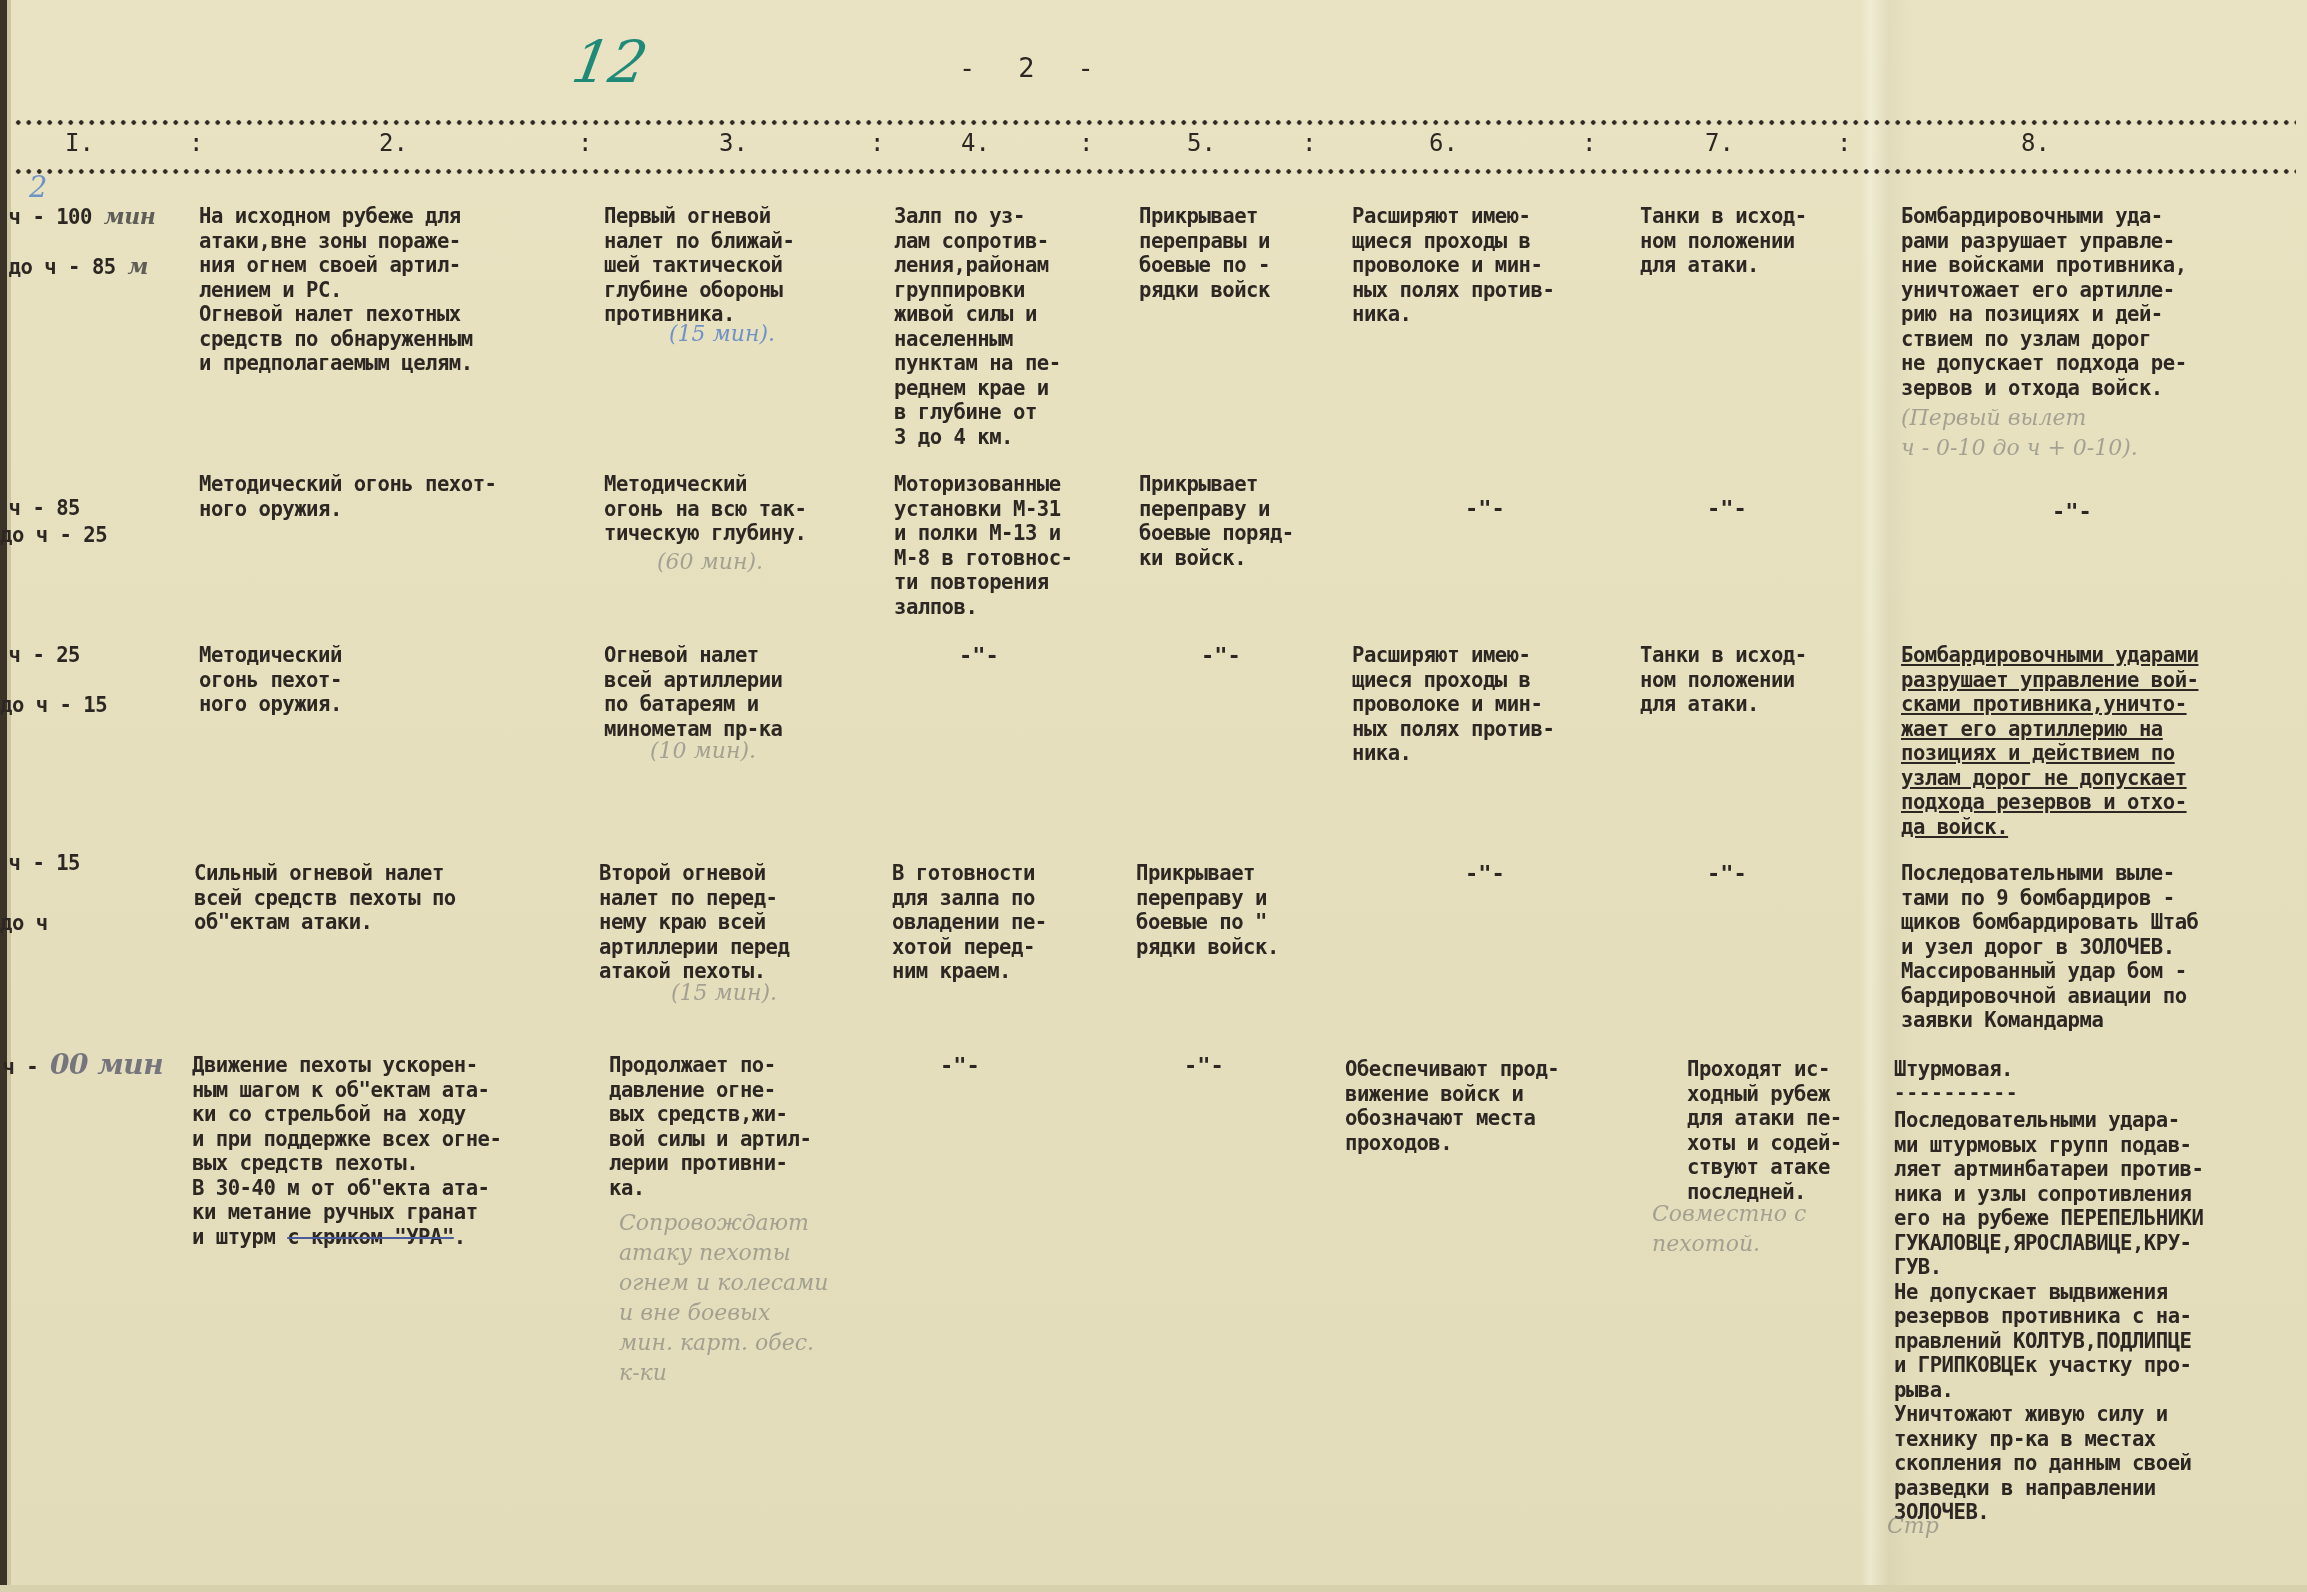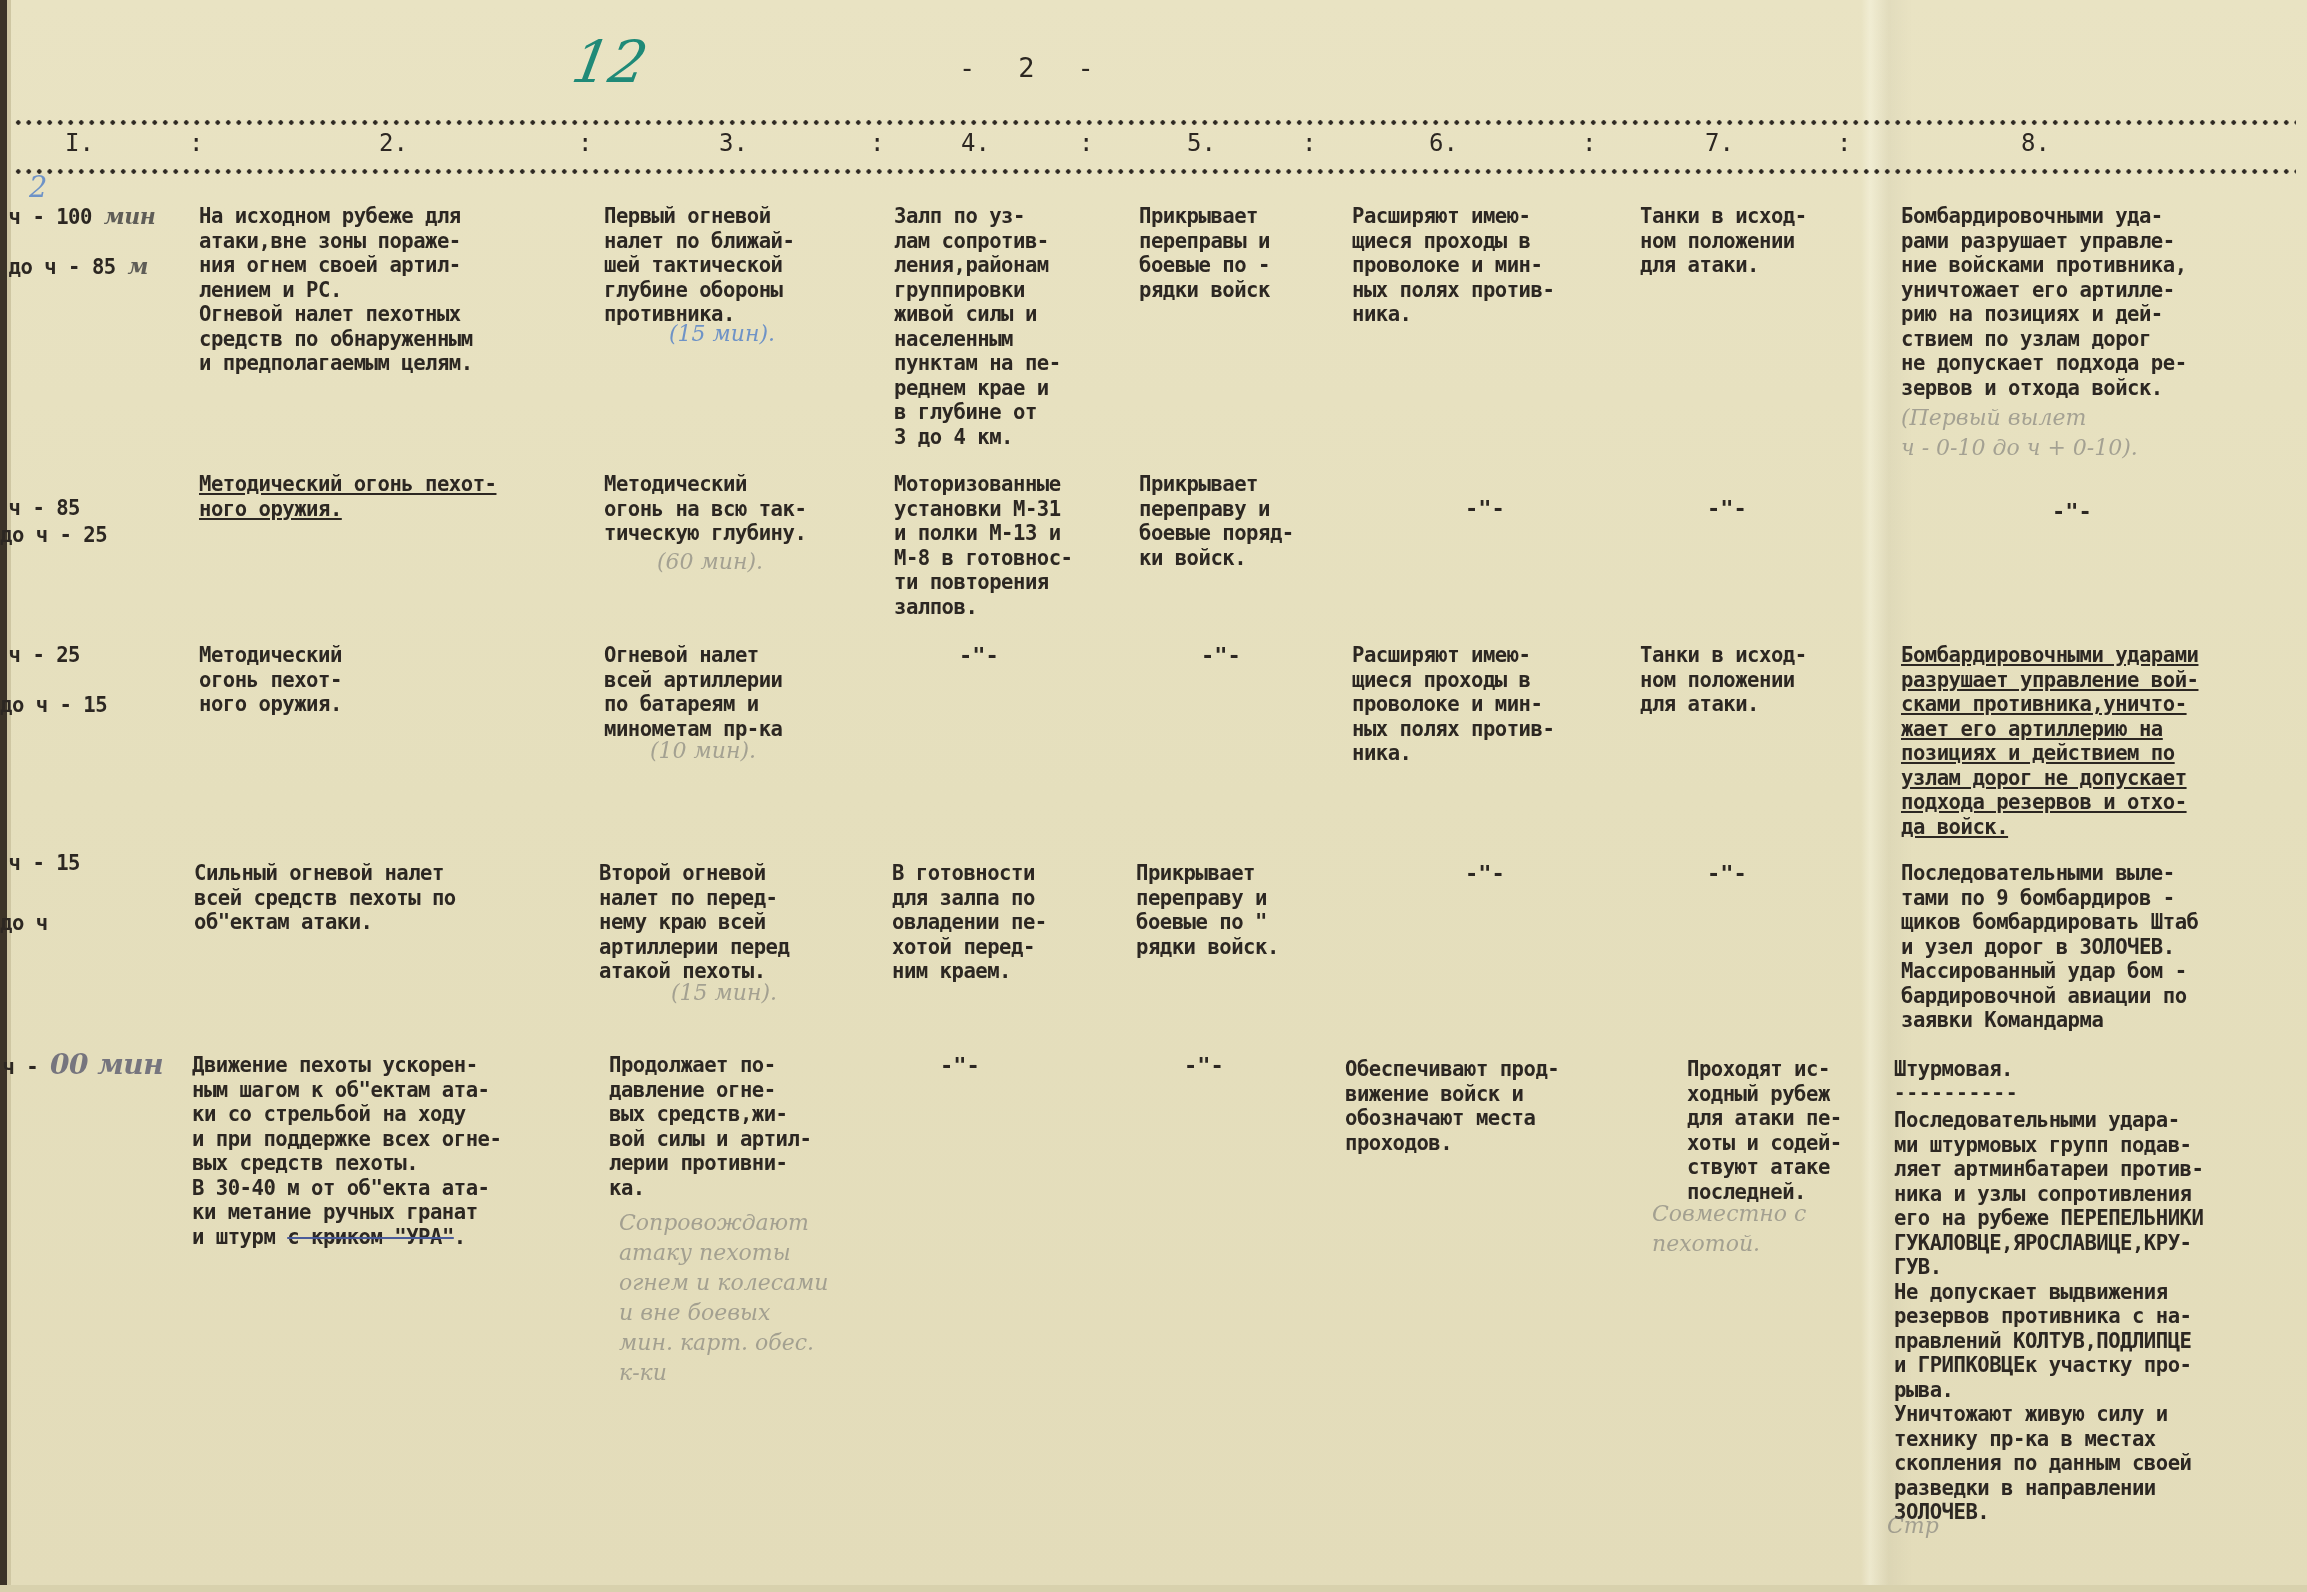--- a/index.html
+++ b/index.html
@@ -135,21 +135,21 @@
 ствием по узлам дорог
 не допускает подхода ре-
 зервов и отхода войск.</div>
   <span class="annot-pencil" style="left:1901px;top:403px;">(Первый вылет
 ч - 0-10 до ч + 0-10).</span>
 </div>
 
 <div>
   <div class="cell time-cell" style="left:8.6px;top:496px;">ч - 85</div>
   <div class="cell time-cell" style="left:0px;top:523px;">до ч - 25</div>
-  <div class="cell" style="left:199px;top:472px;text-decoration:underline;">Методический огонь пехот-
+  <div class="cell" style="left:199px;top:472px;">Методический огонь пехот-
 ного оружия.</div>
   <div class="cell" style="left:604px;top:472px;">Методический
 огонь на всю так-
 тическую глубину.</div>
   <span class="annot-pencil" style="left:657px;top:547px;">(60 мин).</span>
   <div class="cell" style="left:894px;top:472px;">Моторизованные
 установки М-31
 и полки М-13 и
 М-8 в готовнос-
 ти повторения

